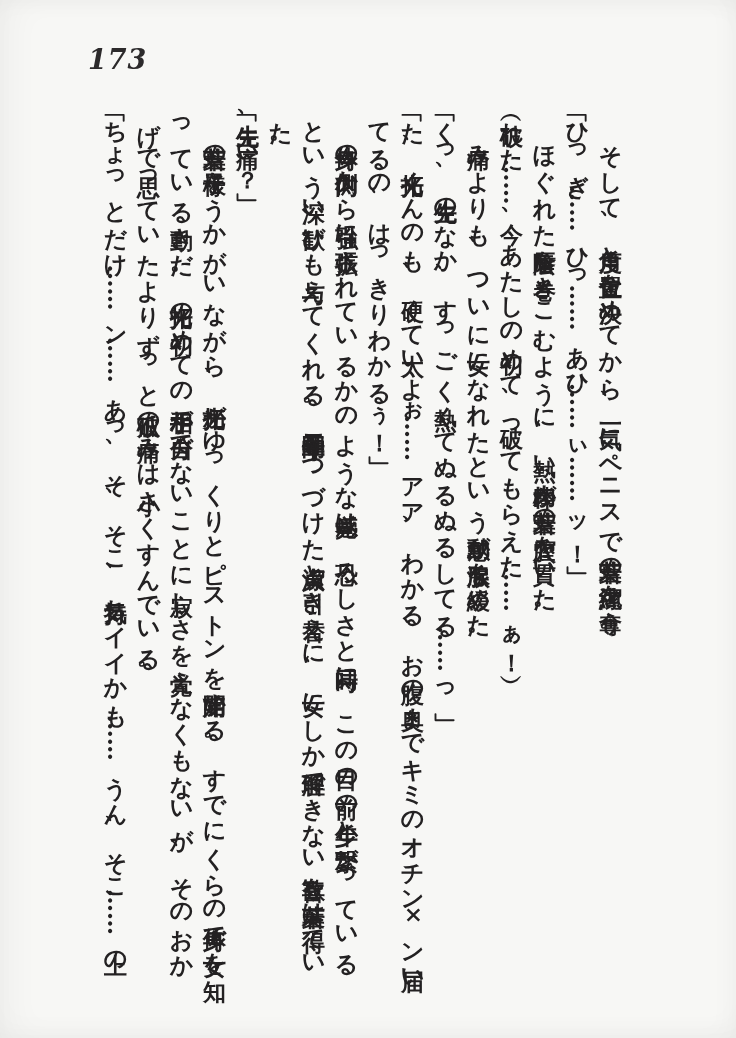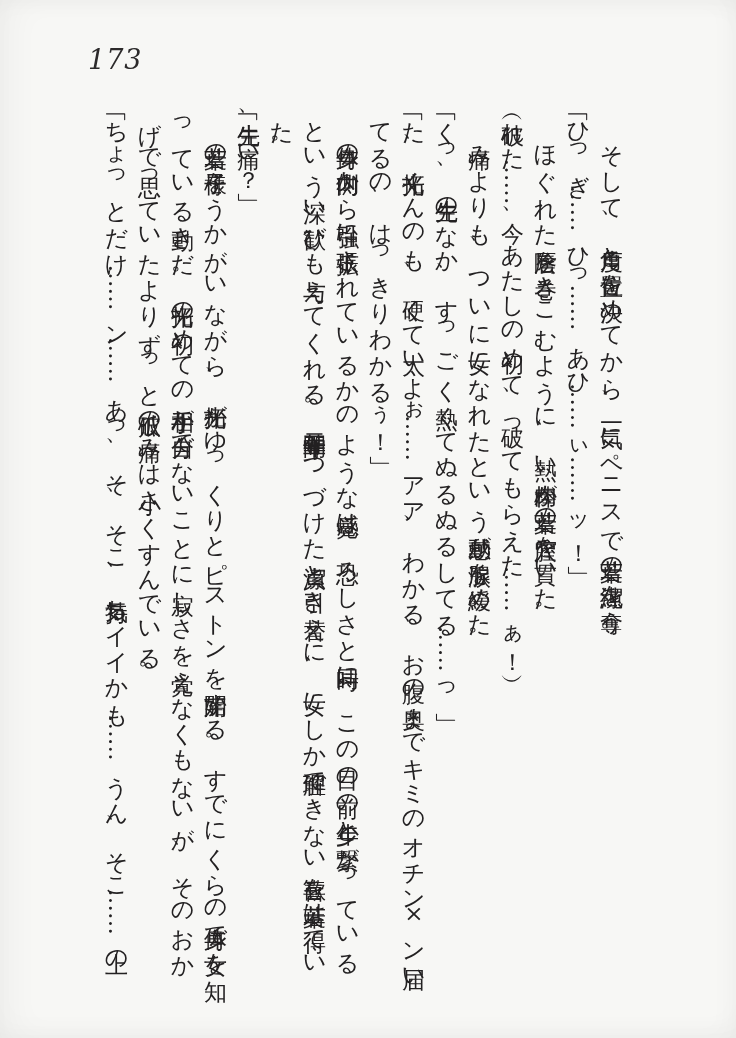--- a/index.html
+++ b/index.html
@@ -13,20 +13,21 @@
     position: relative;
     width: 736px;
     height: 1038px;
     background: #f7f7f5;
     overflow: hidden;
     box-shadow:
       inset 14px 0 30px rgba(0,0,0,0.030),
       inset -10px 0 22px rgba(0,0,0,0.018),
       inset 0 -12px 26px rgba(0,0,0,0.015),
       inset 0 10px 20px rgba(0,0,0,0.012);
+    font-weight: bold;
   }
   .folio {
     position: absolute;
     left: 88px;
     top: 44px;
     font-family: "DejaVu Serif", serif;
     font-style: italic;
     font-size: 27px;
     letter-spacing: 1px;
     color: #2c2a2b;

